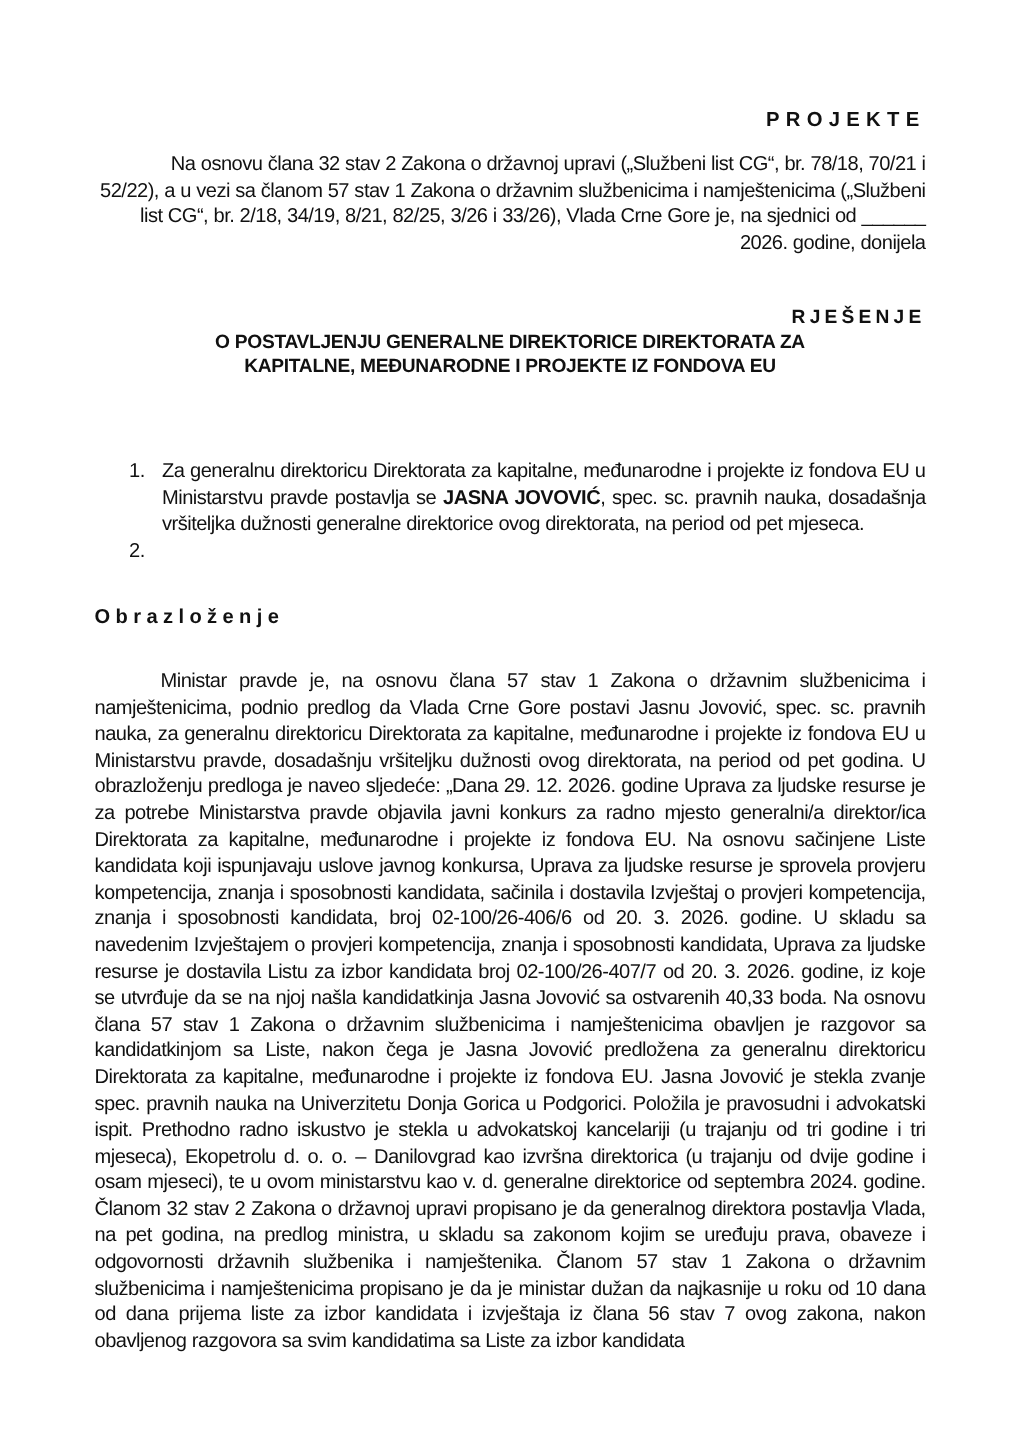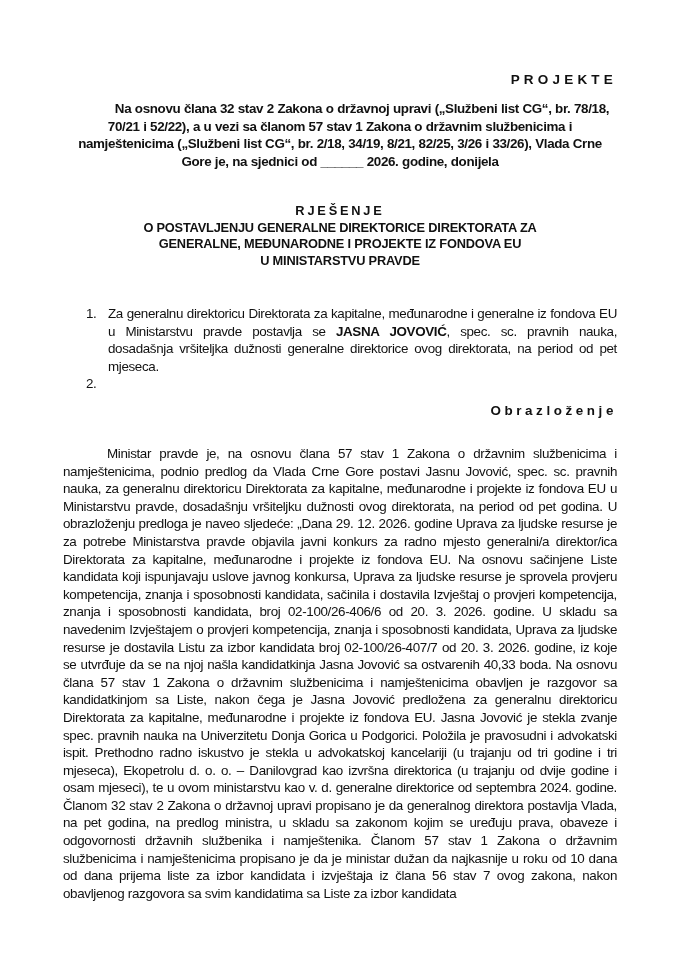--- a/index.html
+++ b/index.html
@@ -36,35 +36,34 @@
       margin: 0;
       letter-spacing: -0.35px;
       word-spacing: 0.2px;
     }
     .indent { text-indent: 44px; }
     .intro {
       position: absolute;
       top: 100px;
       left: 0;
       width: 554px;
-      text-align: center;
-      font-weight: bold;
+      text-align: right;
     }
     .title-block {
       position: absolute;
       top: 203px;
       left: 0;
       width: 554px;
       text-align: center;
       font-weight: bold;
       font-size: 12.8px;
       line-height: 16.5px;
       letter-spacing: -0.2px;
     }
-    .title-block .spaced { letter-spacing: 2.8px; }
+    .title-block .spaced { letter-spacing: 2.8px; text-align: right; }
     .list {
       position: absolute;
       top: 305px;
       left: 0;
       width: 554px;
       margin: 0;
       padding: 0;
       list-style: none;
     }
     .list li {
@@ -74,21 +73,21 @@
     .list .marker {
       position: absolute;
       left: 23px;
       top: 0;
     }
     .obr {
       position: absolute;
       top: 403px;
       left: 0;
       width: 554px;
-      text-align: right;
+      text-align: left;
       font-weight: bold;
       font-size: 13.4px;
       letter-spacing: 3.6px;
     }
     .body-text {
       position: absolute;
       top: 445px;
       left: 0;
       width: 554px;
     }
@@ -99,27 +98,26 @@
 
 <div class="page">
 
   <div class="predlog">PROJEKTE</div>
 
   <p class="p indent intro">Na osnovu člana 32 stav 2 Zakona o državnoj upravi („Službeni list CG“, br. 78/18, 70/21 i 52/22), a u vezi sa članom 57 stav 1 Zakona o državnim službenicima i namještenicima („Službeni list CG“, br. 2/18, 34/19, 8/21, 82/25, 3/26 i 33/26), Vlada Crne Gore je, na sjednici od ______  2026. godine, donijela</p>
 
   <div class="title-block">
     <div class="spaced">RJEŠENJE</div>
     <div>O POSTAVLJENJU GENERALNE DIREKTORICE DIREKTORATA ZA</div>
-    <div>GENERALNE, MEĐUNARODNE I PROJEKTE IZ  FONDOVA EU</div>
-    <div>U MINISTARSTVU PRAVDE</div>
+    <div>KAPITALNE, MEĐUNARODNE I PROJEKTE IZ  FONDOVA EU</div>
   </div>
 
   <ol class="list">
     <li class="p">
-      <span class="marker">1.</span><span>Za generalnu direktoricu Direktorata za kapitalne, međunarodne i generalne iz fondova EU u Ministarstvu pravde postavlja se </span><b>JASNA JOVOVIĆ</b><span>, spec. sc. pravnih nauka, dosadašnja vršiteljka dužnosti generalne direktorice ovog direktorata, na period od pet mjeseca.</span>
+      <span class="marker">1.</span><span>Za generalnu direktoricu Direktorata za kapitalne, međunarodne i projekte iz fondova EU u Ministarstvu pravde postavlja se </span><b>JASNA JOVOVIĆ</b><span>, spec. sc. pravnih nauka, dosadašnja vršiteljka dužnosti generalne direktorice ovog direktorata, na period od pet mjeseca.</span>
     </li>
     <li class="p">
       <span class="marker">2.</span>
     </li>
   </ol>
 
   <div class="obr">Obrazloženje</div>
 
   <p class="p indent body-text">Ministar pravde je, na osnovu člana 57 stav 1 Zakona o državnim službenicima i namještenicima, podnio predlog da Vlada Crne Gore postavi Jasnu Jovović, spec. sc. pravnih nauka, za generalnu direktoricu Direktorata za kapitalne, međunarodne i projekte iz fondova EU u Ministarstvu pravde, dosadašnju vršiteljku dužnosti ovog direktorata, na period od pet godina. U obrazloženju predloga je naveo sljedeće: „Dana 29. 12. 2026. godine Uprava za ljudske resurse je za potrebe Ministarstva pravde objavila javni konkurs za radno mjesto generalni/a direktor/ica Direktorata za kapitalne, međunarodne i projekte iz fondova EU. Na osnovu sačinjene Liste kandidata koji ispunjavaju uslove javnog konkursa, Uprava za ljudske resurse je sprovela provjeru kompetencija, znanja i sposobnosti kandidata, sačinila i dostavila Izvještaj o provjeri kompetencija, znanja i sposobnosti kandidata, broj 02-100/26-406/6 od 20. 3. 2026. godine. U skladu sa navedenim Izvještajem o provjeri kompetencija, znanja i sposobnosti kandidata, Uprava za ljudske resurse je dostavila Listu za izbor kandidata broj 02-100/26-407/7 od 20. 3. 2026. godine, iz koje se utvrđuje da se na njoj našla kandidatkinja Jasna Jovović sa ostvarenih 40,33 boda. Na osnovu člana 57 stav 1 Zakona o državnim službenicima i namještenicima obavljen je razgovor sa kandidatkinjom sa Liste, nakon čega je Jasna Jovović predložena za generalnu direktoricu Direktorata za kapitalne, međunarodne i projekte iz fondova EU. Jasna Jovović je stekla zvanje spec. pravnih nauka na Univerzitetu Donja Gorica u Podgorici. Položila je pravosudni i advokatski ispit. Prethodno radno iskustvo je stekla u advokatskoj kancelariji (u trajanju od tri godine i tri mjeseca), Ekopetrolu d. o. o. – Danilovgrad kao izvršna direktorica (u trajanju od dvije godine i osam mjeseci), te u ovom ministarstvu kao v. d. generalne direktorice od septembra 2024. godine. Članom 32 stav 2 Zakona o državnoj upravi propisano je da generalnog direktora postavlja Vlada, na pet godina, na predlog ministra, u skladu sa zakonom kojim se uređuju prava, obaveze i odgovornosti državnih službenika i namještenika. Članom 57 stav 1 Zakona o državnim službenicima i namještenicima propisano je da je ministar dužan da najkasnije u roku od 10 dana od dana prijema liste za izbor kandidata i izvještaja iz člana 56 stav 7 ovog zakona, nakon obavljenog razgovora sa svim kandidatima sa Liste za izbor kandidata</p>
 

